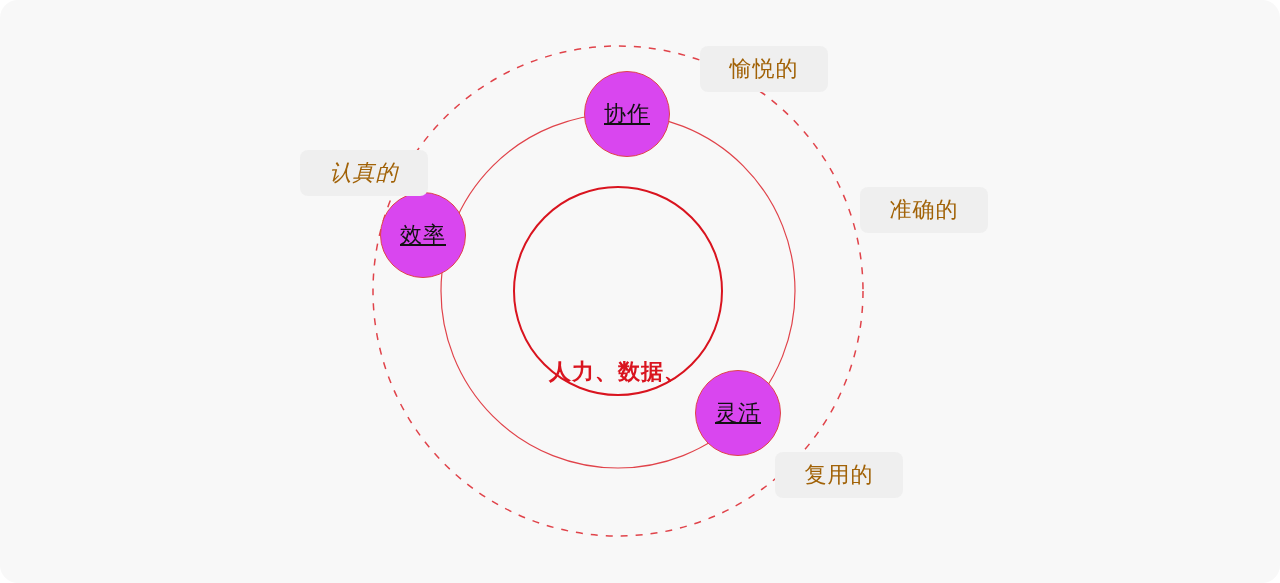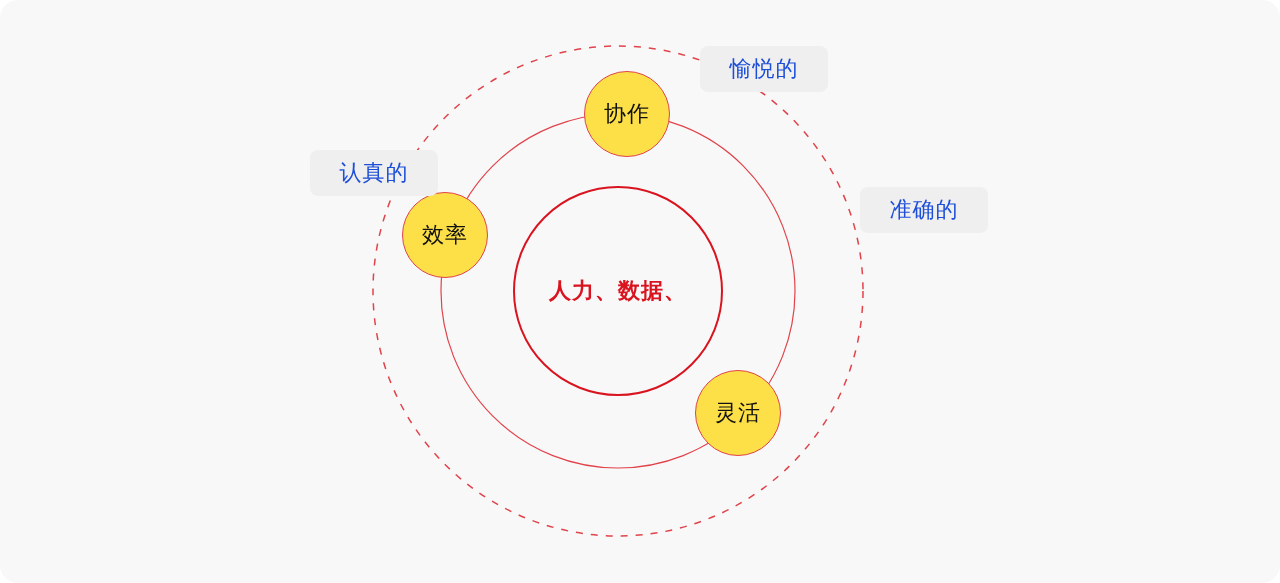--- a/index.html
+++ b/index.html
@@ -1,47 +1,50 @@
 <!DOCTYPE html>
 <html><head>
 <meta charset="utf-8">
 <style>
   html, body { margin: 0; padding: 0; background: #ffffff; }
   body { width: 1280px; height: 583px; overflow: hidden; position: relative; font-family: "DejaVu Sans", "Liberation Sans", sans-serif; }
   .card { position: absolute; left: 0; top: 0; width: 1280px; height: 583px; background: #f8f8f8; border-radius: 18px; }
   svg.rings { position: absolute; left: 0; top: 0; }
-  .node { position: absolute; width: 86px; height: 86px; border-radius: 50%; background: #fde047; border: 1.5px solid #e0434a; box-sizing: border-box; display: flex; align-items: center; justify-content: center; font-size: 22px; color: #111; letter-spacing: 1px; }
-  .core { position: absolute; width: 210px; height: 210px; border-radius: 50%; border: 2px solid #d9141f; box-sizing: border-box; background: #f8f8f8; display: flex; flex-direction: row; align-items: center; justify-content: center; color: #d9141f; font-size: 22px; font-weight: bold; line-height: 44px; letter-spacing: 1px; }
-  .tag { position: absolute; height: 46px; border-radius: 8px; background: #efefef; display: flex; align-items: center; justify-content: center; font-size: 22px; color: #1d4ed8; letter-spacing: 1px; }
+  .node { position: absolute; width: 86px; height: 86px; border-radius: 50%; background: #d946ef; border: 1.5px solid #e0434a; box-sizing: border-box; display: flex; align-items: center; justify-content: center; font-size: 22px; color: #111; letter-spacing: 1px; text-decoration: underline; }
+  .core { position: absolute; width: 210px; height: 210px; border-radius: 50%; border: 2px solid #d9141f; box-sizing: border-box; background: #f8f8f8; display: flex; flex-direction: row; align-items: flex-end; justify-content: center; color: #d9141f; font-size: 22px; font-weight: bold; line-height: 44px; letter-spacing: 1px; }
+  .tag { position: absolute; height: 46px; border-radius: 8px; background: #efefef; display: flex; align-items: center; justify-content: center; font-size: 22px; color: #a16207; letter-spacing: 1px; }
 </style>
 </head>
 <body>
 
 <div class="card">
   <svg class="rings" width="1280" height="583">
     <circle cx="618" cy="291" r="245" fill="none" stroke="#e0434a" stroke-width="1.5" stroke-dasharray="7 8"></circle>
     <circle cx="618" cy="291" r="177" fill="none" stroke="#e0434a" stroke-width="1.2"></circle>
   </svg>
 
   <div class="core" style="left:513px; top:186px;">
     <div>人力、数据、</div>
   </div>
 
   <div class="node" style="left:584px; top:71px;">
     <span>协作</span>
   </div>
   <div class="node" style="left:695px; top:370px;justify-content:center;">
     <span>灵活</span>
   </div>
-  <div class="node" style="left:402px; top:192px;">
+  <div class="node" style="left:380px; top:192px;">
     <span>效率</span>
   </div>
 
   <div class="tag" style="left:700px; top:46px; width:128px;">
     <span>愉悦的</span>
   </div>
   <div class="tag" style="left:860px; top:187px; width:128px;align-items:center;">
     <span>准确的</span>
   </div>
-  <div class="tag" style="left:310px; top:150px; width:128px;">
+  <div class="tag" style="left:775px; top:452px; width:128px;">
+    <span>复用的</span>
+  </div>
+  <div class="tag" style="left:300px; top:150px; width:128px;font-style:italic;">
     <span>认真的</span>
   </div>
 </div>
 
 </body></html>

